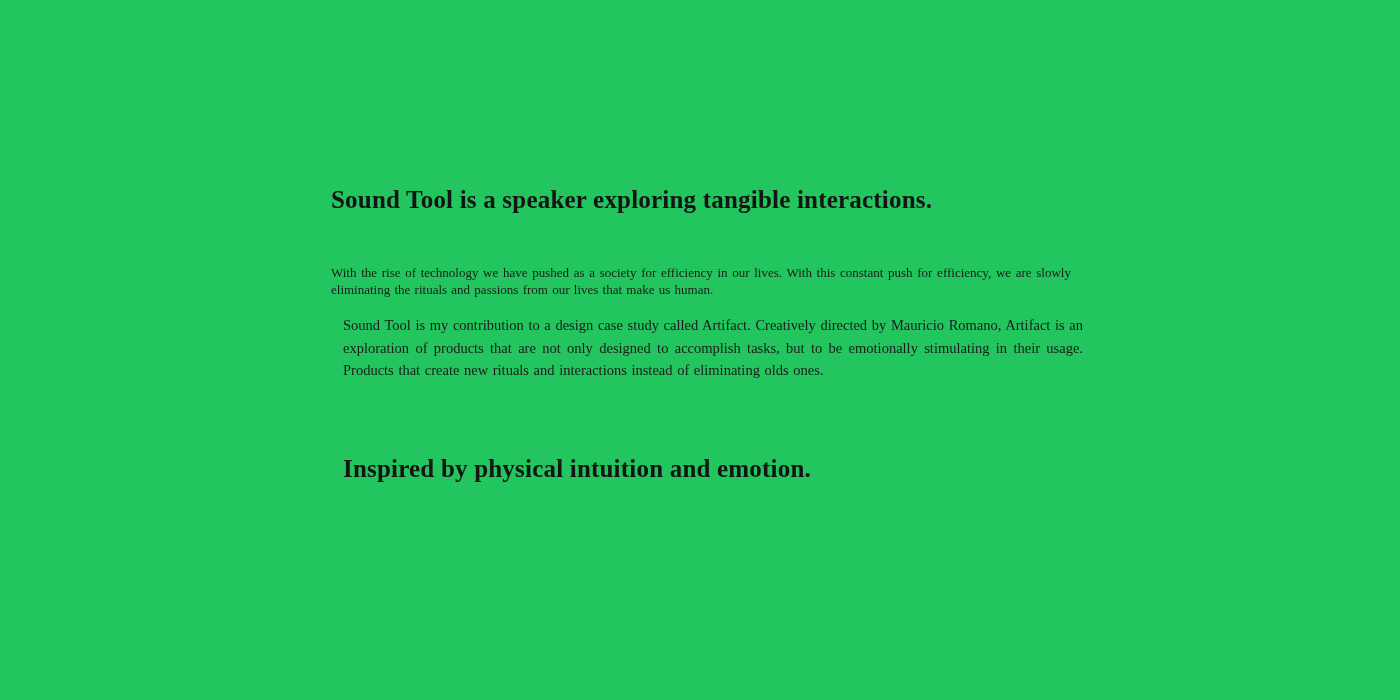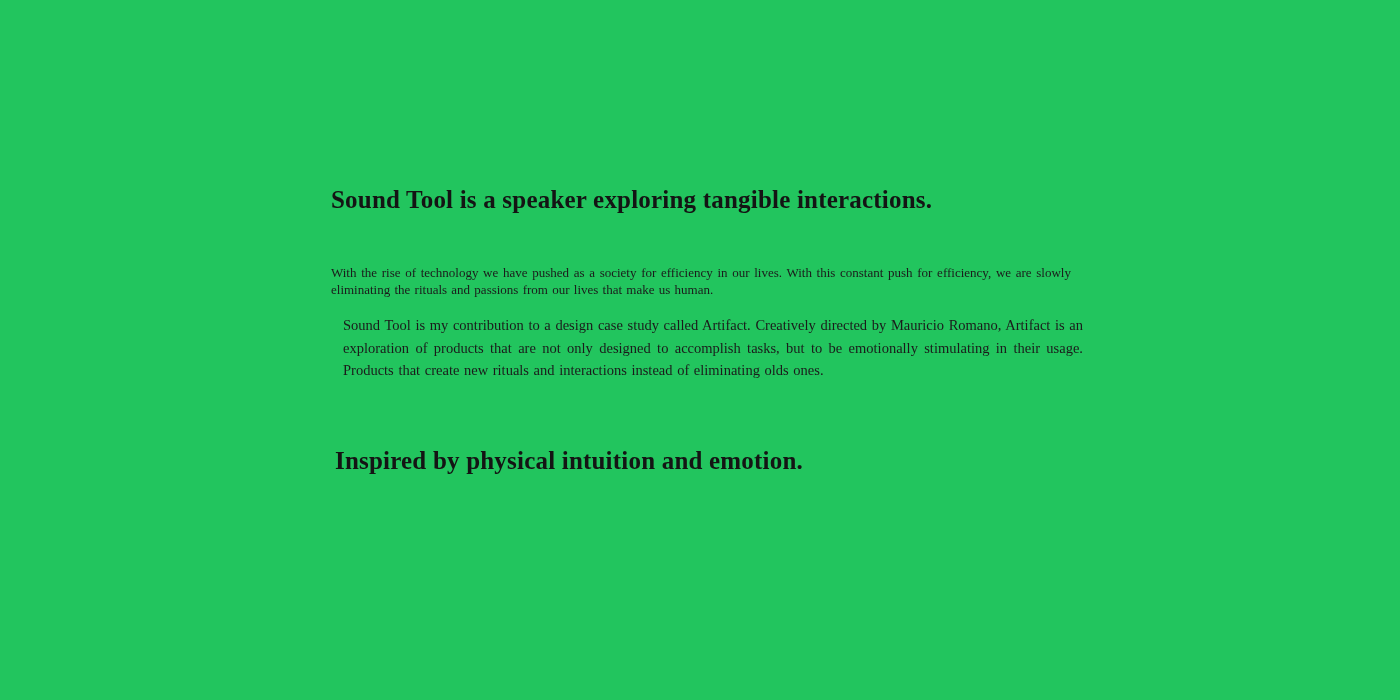--- a/index.html
+++ b/index.html
@@ -56,21 +56,21 @@
     line-height: 22.5px;
     text-align: justify;
     color: #1b1b1b;
     word-spacing: 1px;
   }
   .sub-heading {
     position: absolute;
     left: 0;
     top: 440px;
     width: 740px;
-    margin: 4px;
+    margin: 12px;
     font-size: 25px;
     font-weight: 700;
     line-height: 33.5px;
     letter-spacing: 0.2px;
     color: #141414;
   }
   .sub-heading .line {
     display: block;
   }
 </style>

